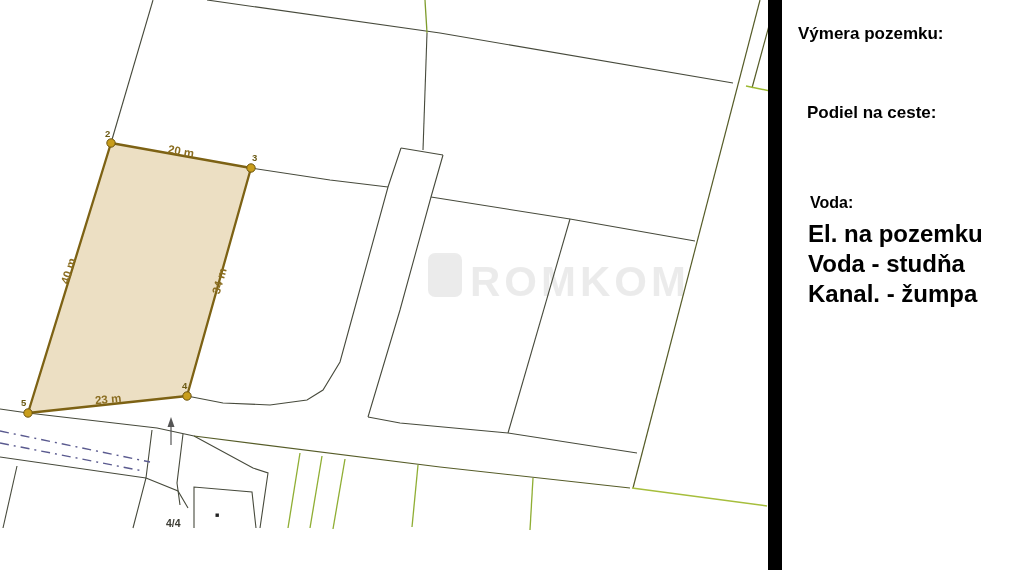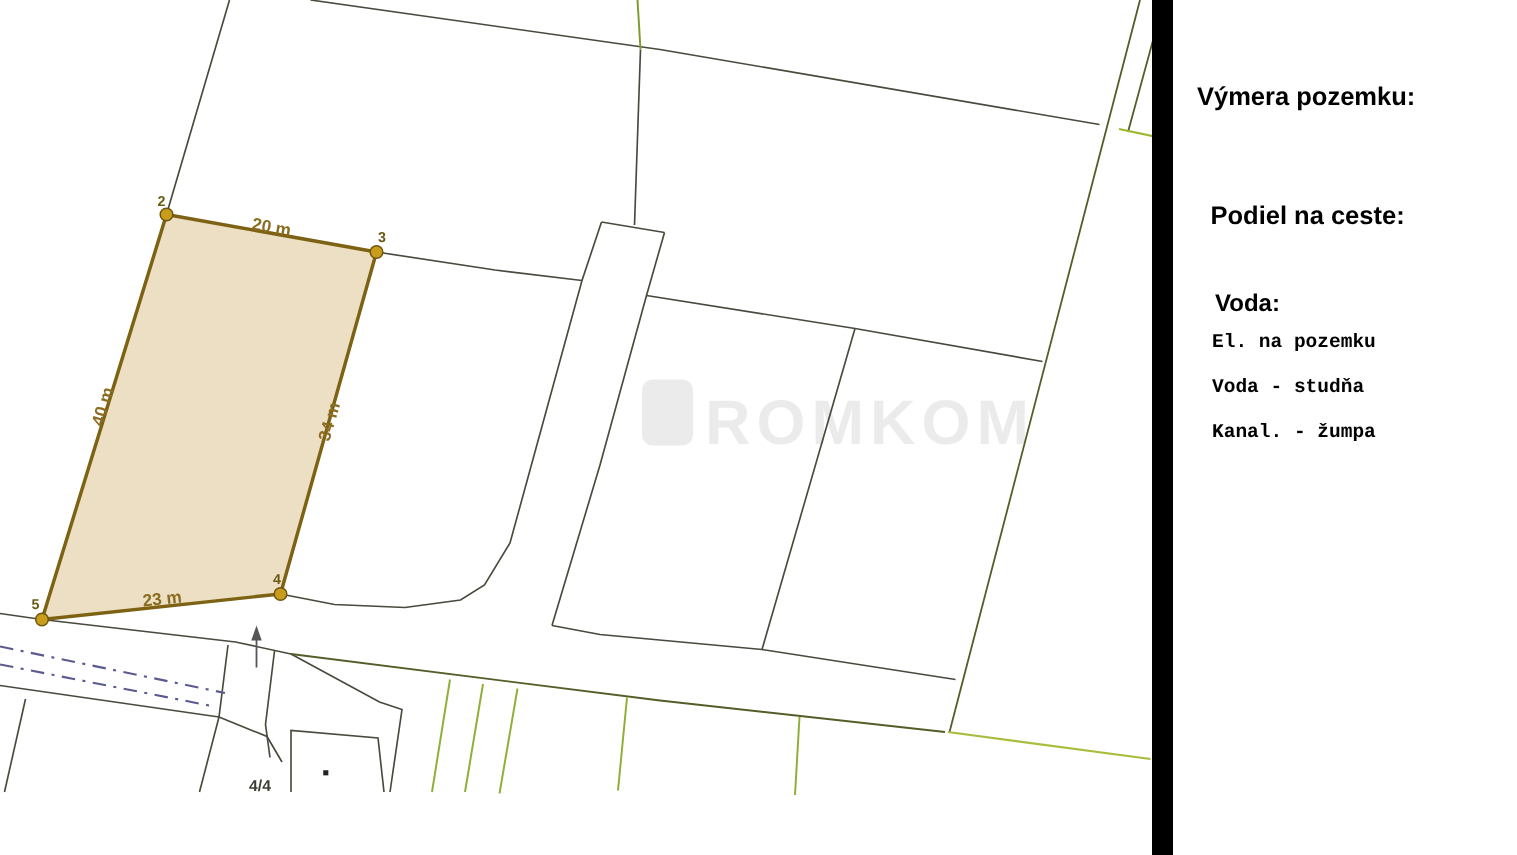--- a/index.html
+++ b/index.html
@@ -2,24 +2,24 @@
 <html><head>
 <meta charset="utf-8">
 <style>
   html,body{margin:0;padding:0;background:#fff;}
   #screen{position:relative;width:1011px;height:570px;background:#ffffff;overflow:hidden;
           font-family:"Liberation Sans", sans-serif;}
   #map-area{position:absolute;left:0;top:0;width:769px;height:570px;}
   #divider{position:absolute;left:768px;top:0;width:14px;height:570px;background:#000;}
   #info-panel{position:absolute;left:782px;top:0;width:229px;height:570px;background:#fff;color:#000;}
   .lbl{position:absolute;font-weight:bold;white-space:nowrap;}
-  .lbl-small{font-size:17px;margin-top:31px;}
+  .lbl-small{font-size:17px;}
   .lbl-big{font-size:38px;letter-spacing:0px;}
   .lbl-mid{font-size:16px;}
-  .lbl-item{font-size:13px;font-family:Liberation Mono, monospace;}
+  .lbl-item{font-size:24px;}
   svg text{font-family:"Liberation Sans", sans-serif;}
   .dim-label{fill:#8a6d20;font-size:11.5px;font-weight:bold;}
   .vtx-label{fill:#6b5a14;font-size:9.5px;font-weight:bold;}
   .parcel-num{fill:#3c3c34;font-size:10.5px;font-weight:bold;}
   .watermark-text{fill:#8a8a8a;font-size:42px;font-weight:bold;letter-spacing:4px;}
 </style>
 </head>
 <body>
 
 <div id="screen">

